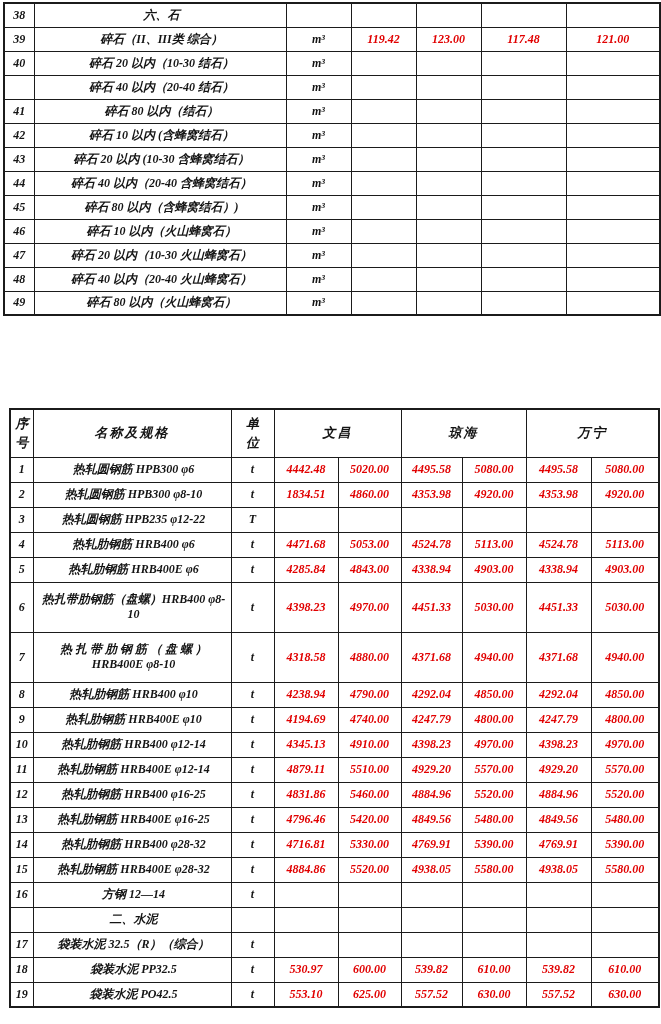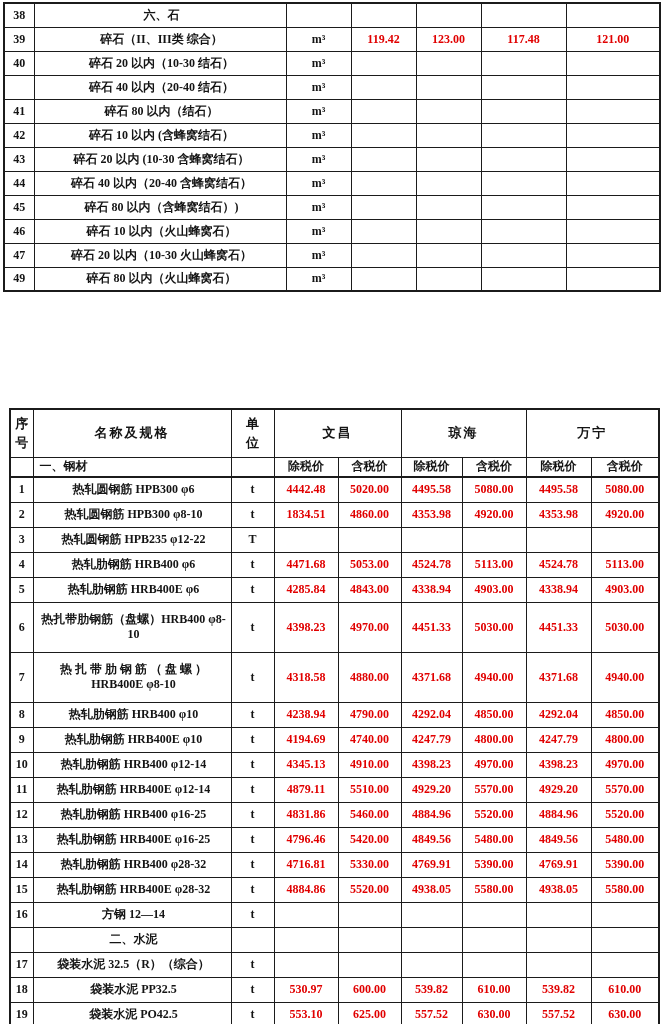--- a/index.html
+++ b/index.html
@@ -12,20 +12,21 @@
     overflow: hidden;
     font-family: "Liberation Serif", "DejaVu Serif", serif;
     font-weight: bold;
     color: #141414;
   }
   table {
     border-collapse: collapse;
     table-layout: fixed;
     position: absolute;
     border: 2px solid #1b1b1b;
+    font-style: italic;
   }
   #t1 { top: 2px;   left: 3px; width: 656px; }
   #t2 { top: 408px; left: 9px; width: 649px; }
   td, th {
     border: 1px solid #1b1b1b;
     overflow: hidden;
     vertical-align: middle;
     font-weight: bold;
     font-size: 12px;
     line-height: 1.25;
@@ -157,20 +158,29 @@
         <tr>
           <td class="c-no">47</td>
           <td class="c-name">碎石 20 以内（10-30 火山蜂窝石）</td>
           <td class="c-unit">m³</td>
           <td class="c-price"></td>
           <td class="c-price"></td>
           <td class="c-price"></td>
           <td class="c-price"></td>
         </tr>
         <tr>
+          <td class="c-no">48</td>
+          <td class="c-name">碎石 40 以内（20-40 火山蜂窝石）</td>
+          <td class="c-unit">m³</td>
+          <td class="c-price"></td>
+          <td class="c-price"></td>
+          <td class="c-price"></td>
+          <td class="c-price"></td>
+        </tr>
+        <tr>
           <td class="c-no">49</td>
           <td class="c-name">碎石 80 以内（火山蜂窝石）</td>
           <td class="c-unit">m³</td>
           <td class="c-price"></td>
           <td class="c-price"></td>
           <td class="c-price"></td>
           <td class="c-price"></td>
         </tr>
       </tbody>
   </table>
@@ -189,31 +199,20 @@
     </colgroup>
     <thead>
       <tr class="hrow">
         <th class="c-no"><span class="vwrap">序号</span></th>
         <th class="c-no">名称及规格</th>
         <th class="c-unit"><span class="vwrap">单位</span></th>
         <th colspan="2" style="text-align:center">文昌</th>
         <th colspan="2" style="text-align:center">琼海</th>
         <th colspan="2" style="text-align:center">万宁</th>
       </tr>
-      <tr class="subrow">
-        <th></th>
-        <th class="section-label">一、钢材</th>
-        <th></th>
-        <th class="c-no">除税价</th>
-        <th class="c-no">含税价</th>
-        <th class="c-no">除税价</th>
-        <th class="c-no">含税价</th>
-        <th class="c-no">除税价</th>
-        <th class="c-no">含税价</th>
-      </tr>
     </thead>
     <tbody id="t2-body">
         <tr>
           <td class="c-no">1</td>
           <td class="c-name">热轧圆钢筋 HPB300 φ6</td>
           <td class="c-unit">t</td>
           <td class="c-price">4442.48</td>
           <td class="c-price">5020.00</td>
           <td class="c-price">4495.58</td>
           <td class="c-price">5080.00</td>

